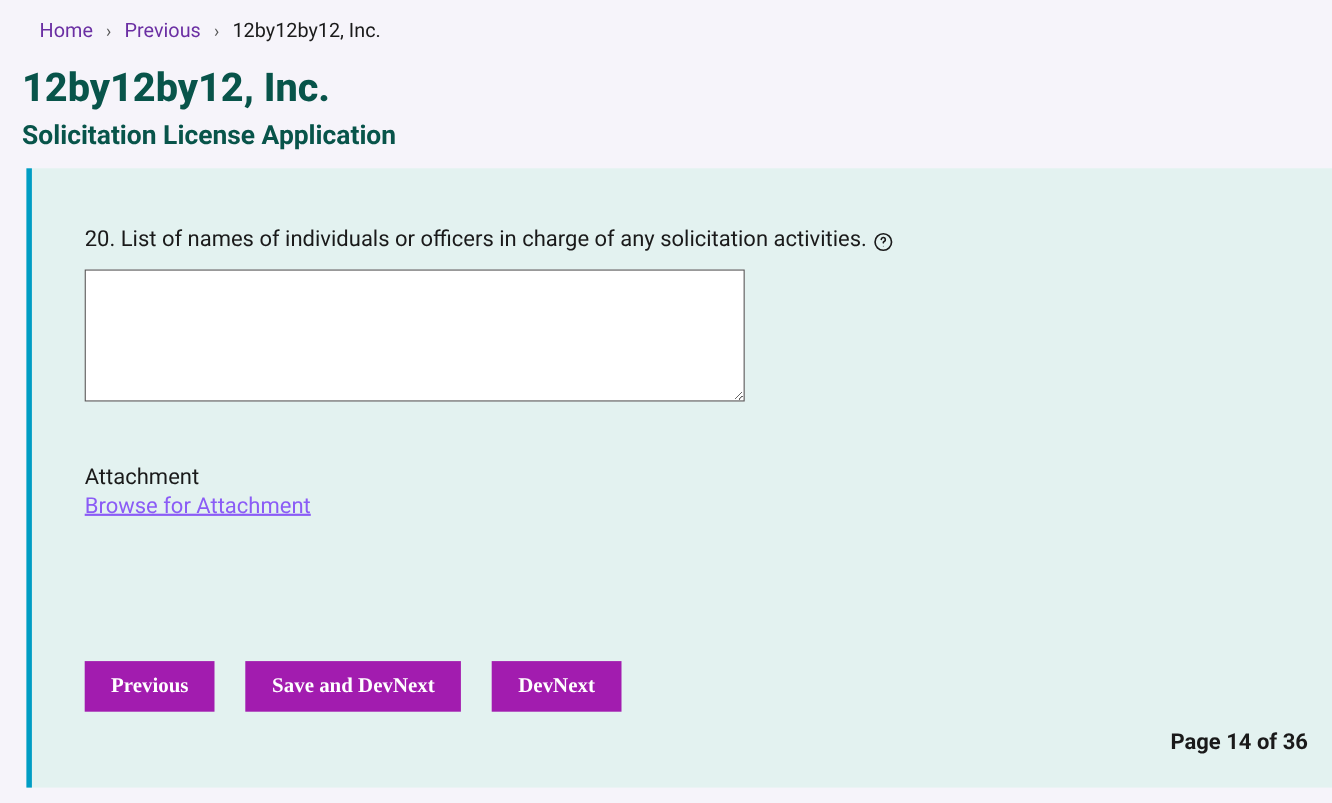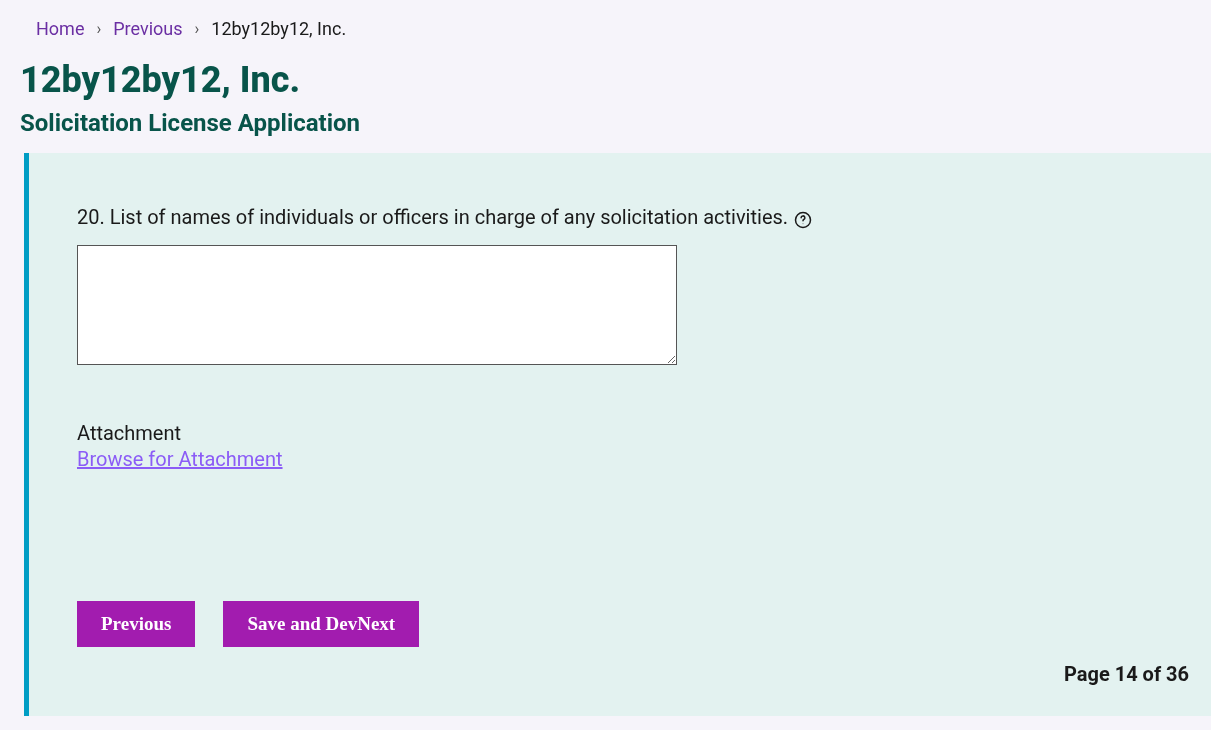--- a/index.html
+++ b/index.html
@@ -156,17 +156,18 @@
     <textarea class="textarea-field" value="" style=""></textarea>
 
     <div class="attachment-section">
       <div class="attachment-label">Attachment</div>
       <a class="attachment-link">Browse for Attachment</a>
     </div>
 
     <div class="button-row">
       <button class="btn">Previous</button>
       <button class="btn">Save and DevNext</button>
+      <button class="btn">DevNext</button>
     </div>
 
     <div class="page-counter">Page 14 of 36</div>
   </div>
 </div>
 
 </body></html>

